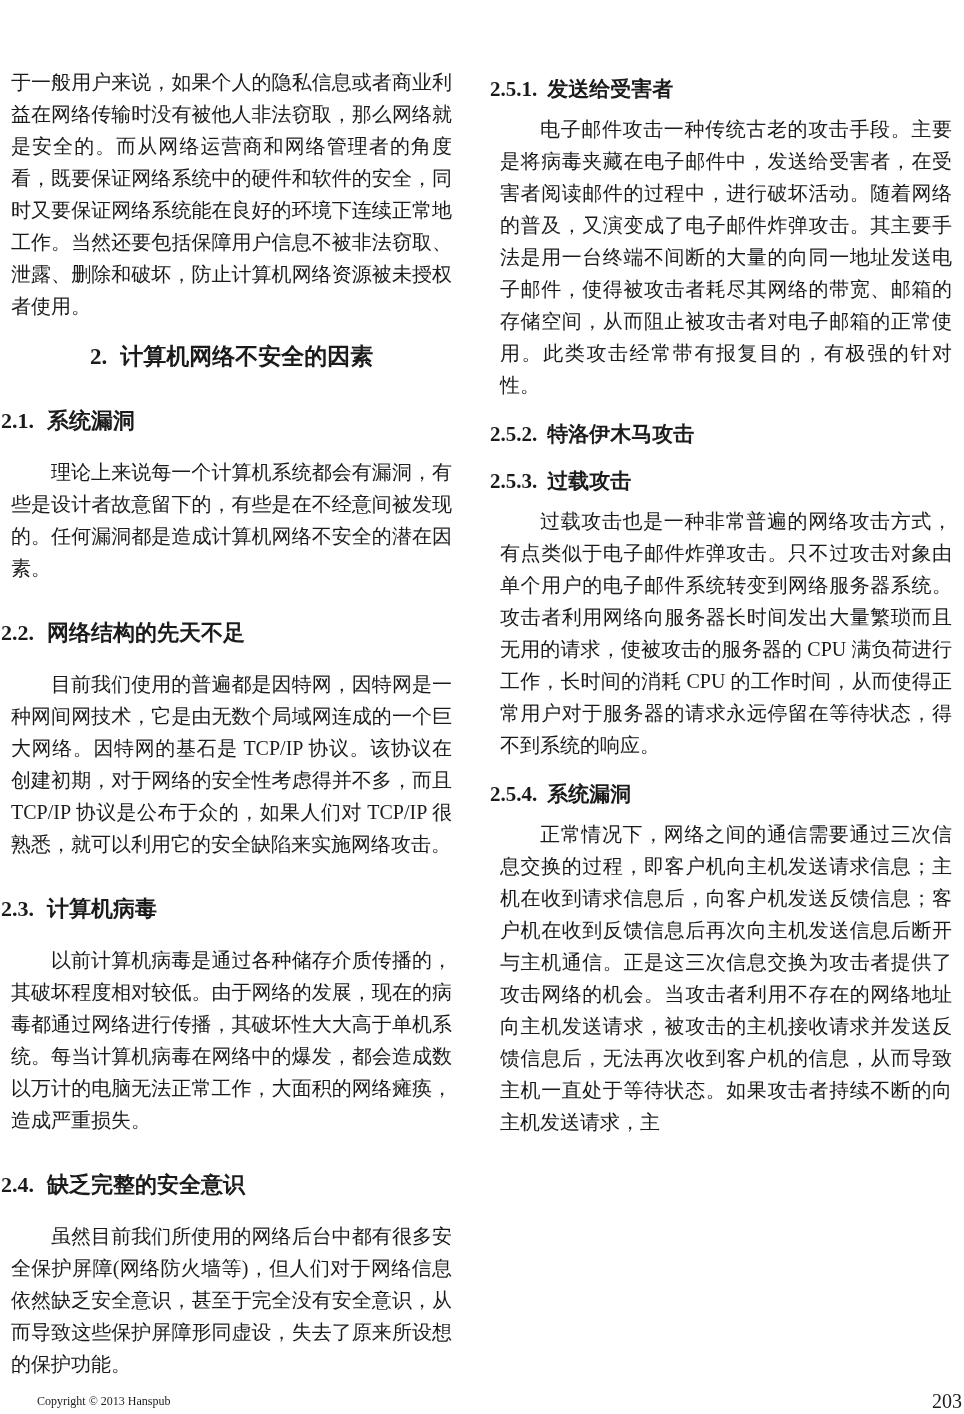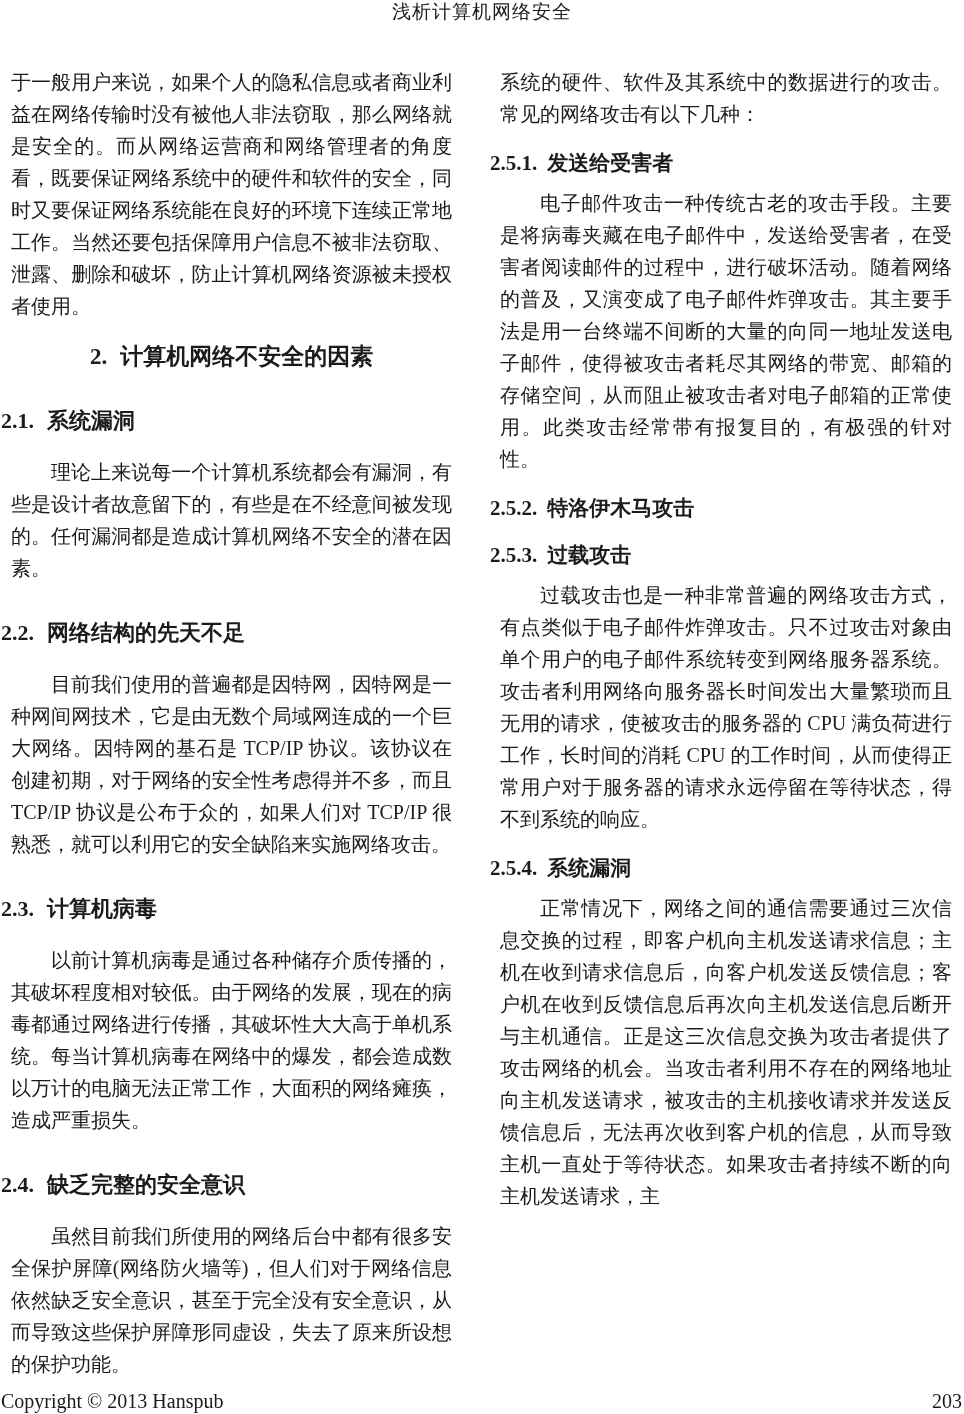--- a/index.html
+++ b/index.html
@@ -70,37 +70,37 @@
     margin-left: 13px;
     font-family: "Liberation Sans", "DejaVu Sans", sans-serif;
     font-weight: bold;
   }
   .h-sub3 .sec-txt { margin-left: 10px; }
 
   .footer-copy {
     position: absolute;
     left: 1px;
     top: 1389px;
-    font-size: 20px;
+    font-size: 12px;
     line-height: 24px;
+    padding-left: 36px;
   }
   .footer-page {
     position: absolute;
     right: 2px;
     top: 1389px;
     font-size: 20px;
     line-height: 24px;
   }
 </style>
 </head>
 <body>
 
 <div class="page">
 
-  <div class="doc-title">浅析计算机网络安全</div>
 
   <div class="col col-left">
     <p class="body">于一般用户来说，如果个人的隐私信息或者商业利益在网络传输时没有被他人非法窃取，那么网络就是安全的。而从网络运营商和网络管理者的角度看，既要保证网络系统中的硬件和软件的安全，同时又要保证网络系统能在良好的环境下连续正常地工作。当然还要包括保障用户信息不被非法窃取、泄露、删除和破坏，防止计算机网络资源被未授权者使用。</p>
 
     <div class="h-main">
       <span class="sec-num">2.</span><span class="sec-txt">计算机网络不安全的因素</span>
     </div>
 
     <div class="h-sub">
       <span class="sec-num">2.1.</span><span class="sec-txt">系统漏洞</span>
@@ -122,21 +122,20 @@
     </div>
     <p class="body ind">虽然目前我们所使用的网络后台中都有很多安全保护屏障(网络防火墙等)，但人们对于网络信息依然缺乏安全意识，甚至于完全没有安全意识，从而导致这些保护屏障形同虚设，失去了原来所设想的保护功能。</p>
 
     <div class="h-sub">
       <span class="sec-num">2.5.</span><span class="sec-txt">网络攻击</span>
     </div>
     <p class="body ind">计算机网络安全最大的危害就是网络攻击。网络攻击主要是利用网络存在的漏洞和安全缺陷对网络</p>
   </div>
 
   <div class="col col-right">
-    <p class="body">系统的硬件、软件及其系统中的数据进行的攻击。常见的网络攻击有以下几种：</p>
 
     <div class="h-sub3">
       <span class="sec-num">2.5.1.</span><span class="sec-txt">发送给受害者</span>
     </div>
     <p class="body ind">电子邮件攻击一种传统古老的攻击手段。主要是将病毒夹藏在电子邮件中，发送给受害者，在受害者阅读邮件的过程中，进行破坏活动。随着网络的普及，又演变成了电子邮件炸弹攻击。其主要手法是用一台终端不间断的大量的向同一地址发送电子邮件，使得被攻击者耗尽其网络的带宽、邮箱的存储空间，从而阻止被攻击者对电子邮箱的正常使用。此类攻击经常带有报复目的，有极强的针对性。</p>
 
     <div class="h-sub3">
       <span class="sec-num">2.5.2.</span><span class="sec-txt">特洛伊木马攻击</span>
     </div>
 

